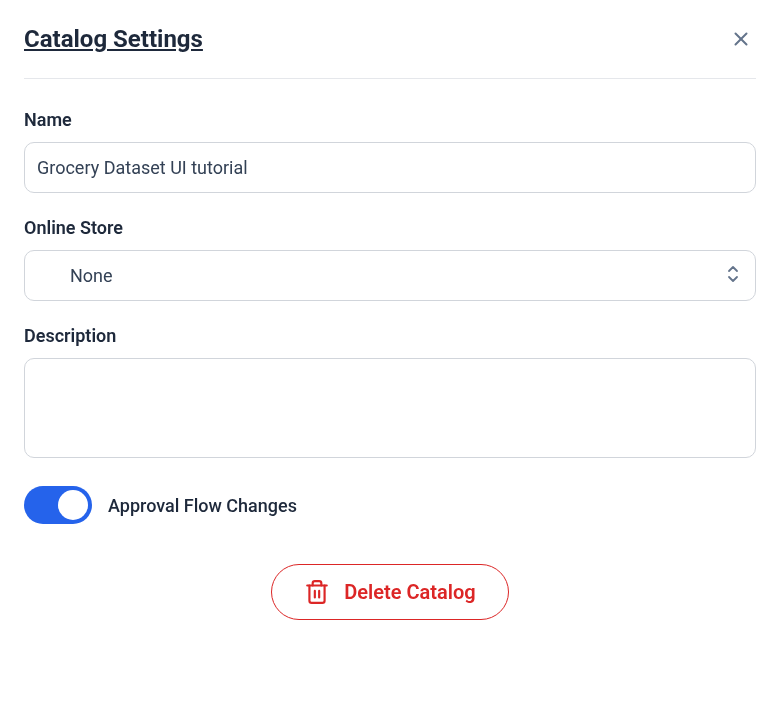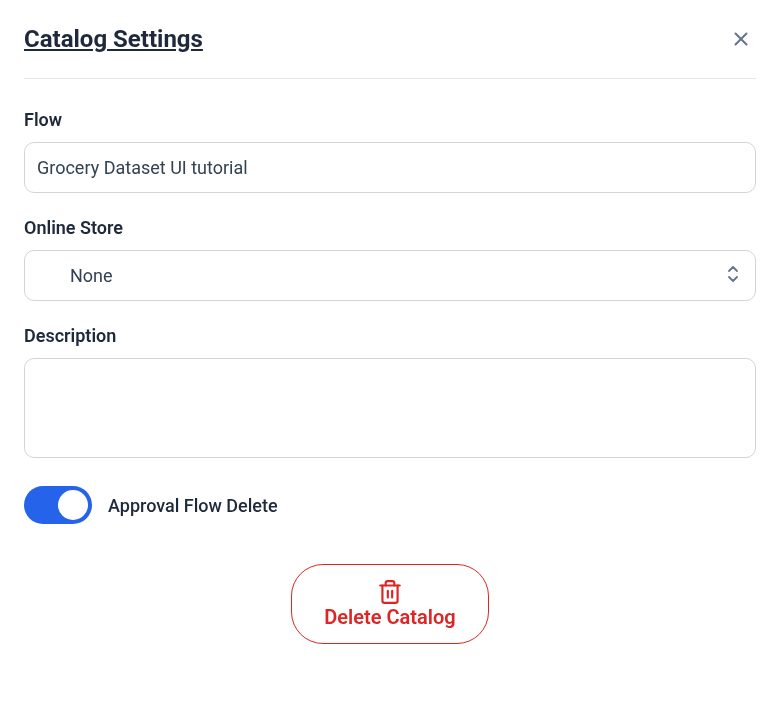--- a/index.html
+++ b/index.html
@@ -136,29 +136,28 @@
     .button-row {
       display: flex;
       justify-content: center;
       gap: 48px;
       align-items: center;
     }
     .btn {
       display: flex;
       align-items: center;
       justify-content: center;
-      gap: 0;
+      gap: 14px;
       padding: 14px 32px;
       font-size: 20px;
       font-weight: 600;
       border-radius: 32px;
       cursor: pointer;
       border: none;
       font-family: inherit;
-      flex-direction: column;
     }
     .btn-delete {
       background: #ffffff;
       color: #dc2626;
       border: 1.5px solid #dc2626;
     }
     .btn-save {
       background: #2563eb;
       color: #ffffff;
     }
@@ -175,21 +174,21 @@
     <svg width="22" height="22" viewBox="0 0 24 24" fill="none" stroke="currentColor" stroke-width="2.2" stroke-linecap="round">
       <line x1="18" y1="6" x2="6" y2="18"></line>
       <line x1="6" y1="6" x2="18" y2="18"></line>
     </svg>
   </button>
 </div>
 
 <hr class="divider">
 
 <div class="form-group">
-  <label class="form-label">Flow</label>
+  <label class="form-label">Name</label>
   <input type="text" class="text-input" value="Grocery Dataset UI tutorial" style="">
 </div>
 
 <div class="form-group">
   <label class="form-label">Online Store</label>
   <div class="select-wrapper">
     <button class="select-input" style="text-align:left;padding-left:45px;">
       <span>None</span>
     </button>
     <span class="chevron">
@@ -203,21 +202,21 @@
 
 <div class="form-group">
   <label class="form-label">Description</label>
   <textarea class="textarea-input" style=""></textarea>
 </div>
 
 <div class="toggle-row">
   <button class="toggle">
     <span class="toggle-knob"></span>
   </button>
-  <span class="toggle-label">Approval Flow Delete</span>
+  <span class="toggle-label">Approval Flow Changes</span>
 </div>
 
 <div class="button-row">
   <button class="btn btn-delete">
     <svg width="26" height="26" viewBox="0 0 24 24" fill="none" stroke="currentColor" stroke-width="2" stroke-linecap="round" stroke-linejoin="round">
       <polyline points="3 6 5 6 21 6"></polyline>
       <path d="M19 6v14a2 2 0 0 1-2 2H7a2 2 0 0 1-2-2V6"></path>
       <path d="M8 6V4a2 2 0 0 1 2-2h4a2 2 0 0 1 2 2v2"></path>
       <line x1="10" y1="11" x2="10" y2="17"></line>
       <line x1="14" y1="11" x2="14" y2="17"></line>

